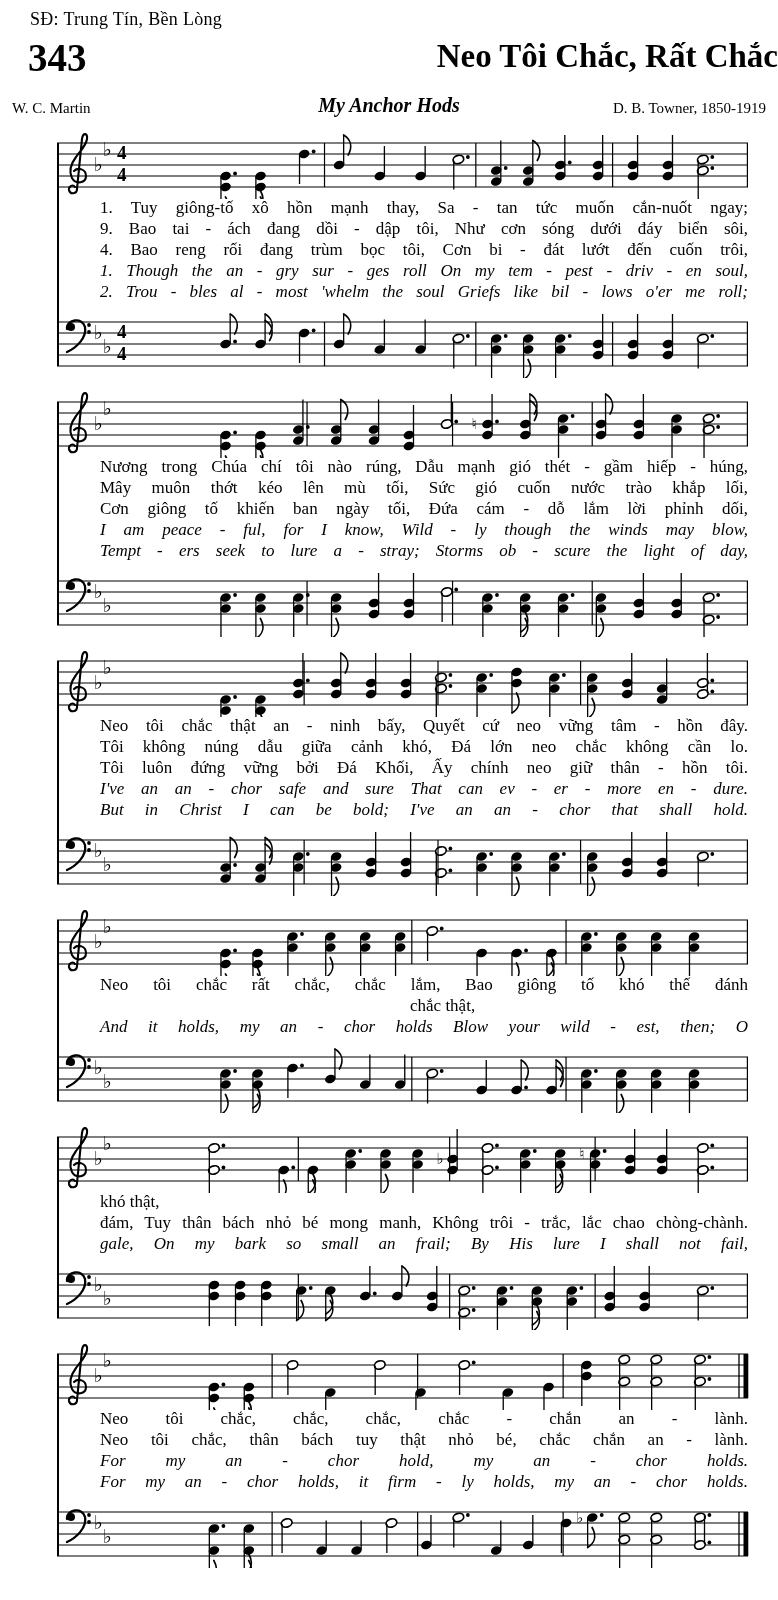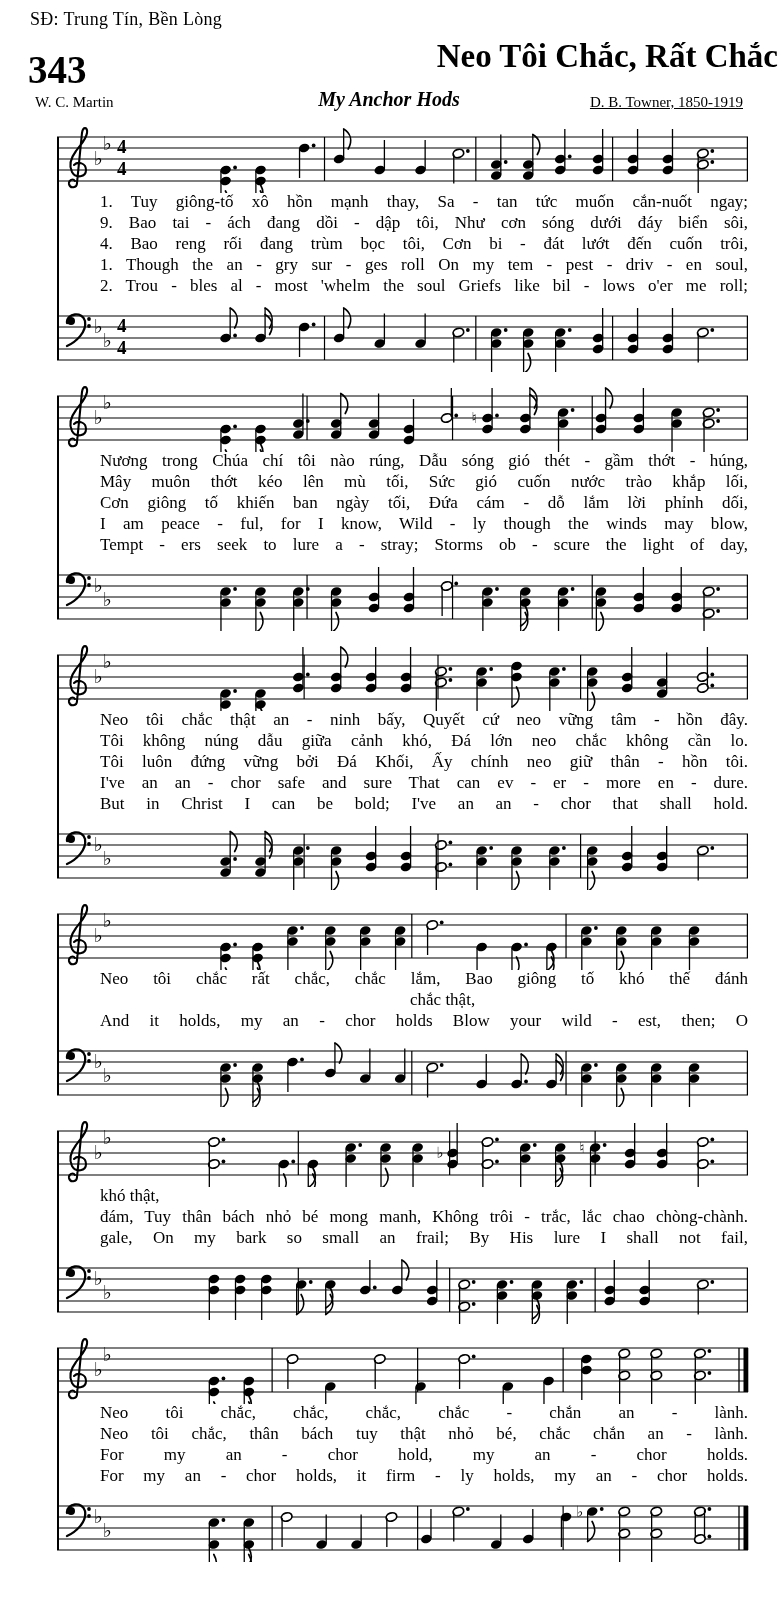--- a/index.html
+++ b/index.html
@@ -1,33 +1,33 @@
 <!DOCTYPE html>
 <html><head>
 <meta charset="utf-8">
 <style>
   html,body{margin:0;padding:0;}
   body{width:778px;height:1600px;overflow:hidden;background:#fff;color:#000;}
   .page{width:778px;height:1600px;position:relative;}
   .topic{font:18px "Liberation Serif","DejaVu Serif",serif;margin:9px 0 0 30px;letter-spacing:.3px;}
   .title-row{position:relative;height:46px;margin-top:4px;}
-  .number{position:absolute;left:28px;top:16px;font:bold 39px/1 "Liberation Serif","DejaVu Serif",serif;}
+  .number{position:absolute;left:28px;top:4px;font:bold 39px/1 "Liberation Serif","DejaVu Serif",serif;}
   .title{margin:0;text-align:right;font:bold 33px/44px "Liberation Serif","DejaVu Serif",serif;}
-  .sub-row{display:grid;grid-template-columns:1fr auto 1fr;align-items:end;padding:0 35px;margin-top:8px;}
+  .sub-row{display:grid;grid-template-columns:1fr auto 1fr;align-items:end;padding:0 12px;margin-top:14px;}
   .lyricist{font:15px "Liberation Serif","DejaVu Serif",serif;text-align:left;}
   .subtitle{font:italic bold 20px "Liberation Serif","DejaVu Serif",serif;text-align:left;}
-  .composer{font:15px "Liberation Serif","DejaVu Serif",serif;text-align:right;text-decoration:underline;}
+  .composer{font:15px "Liberation Serif","DejaVu Serif",serif;text-align:right;}
   #systems{margin-top:8px;}
   .system{position:relative;margin-bottom:6px;}
   .system::before{content:"";position:absolute;left:57px;top:18px;bottom:12px;width:1.5px;background:#000;}
   svg.staff{display:block;margin-left:57px;}
   .lyrics{margin:-2px 30px 2px 100px;}
   .lline{font:17px/21px "Liberation Serif","DejaVu Serif",serif;white-space:normal;}
   .lline.j{text-align:justify;text-align-last:justify;}
-  .lline.i{}
+  .lline.i{font-style:italic;}
 </style>
 </head>
 <body>
 
 <div class="page">
   <div class="topic">SĐ: Trung Tín, Bền Lòng</div>
   <div class="title-row">
     <div class="number">343</div>
     <h1 class="title">Neo Tôi Chắc, Rất Chắc</h1>
   </div>
@@ -245,21 +245,21 @@
           <ellipse cx="651.63" cy="45.5" rx="5.4" ry="4.1" transform="rotate(-18 651.63 45.5)" fill="#fff" stroke="#000" stroke-width="1.7"></ellipse>
           <line x1="647.03" y1="35.5" x2="647.03" y2="75.5" stroke="#000" stroke-width="1.3"></line>
           <circle cx="661.13" cy="32" r="1.9" fill="#000"></circle>
           <circle cx="661.13" cy="43" r="1.9" fill="#000"></circle>
           <line x1="250.05" y1="18" x2="250.05" y2="62" stroke="#000" stroke-width="1.2"></line>
           <line x1="395.55" y1="18" x2="395.55" y2="62" stroke="#000" stroke-width="1.2"></line>
           <line x1="535.23" y1="18" x2="535.23" y2="62" stroke="#000" stroke-width="1.2"></line>
           <line x1="690.4" y1="18" x2="690.4" y2="62" stroke="#000" stroke-width="1.2"></line>
         </svg>
         <div class="lyrics">
-          <div class="lline j">Nương trong Chúa chí tôi nào rúng, Dẫu sóng gió thét - gầm thớt - húng,</div>
+          <div class="lline j">Nương trong Chúa chí tôi nào rúng, Dẫu mạnh gió thét - gầm hiếp - húng,</div>
           <div class="lline j">Mây muôn thớt kéo lên mù tối, Sức gió cuốn nước trào khắp lối,</div>
           <div class="lline j">Cơn giông tố khiến ban ngày tối, Đứa cám - dỗ lắm lời phỉnh dối,</div>
           <div class="lline i j">I am peace - ful, for I know, Wild - ly though the winds may blow,</div>
           <div class="lline i j">Tempt - ers seek to lure a - stray; Storms ob - scure the light of day,</div>
         </div>
         <svg viewBox="0 0 692 74" width="692" height="74" class="staff">
           <line x1="0" y1="18" x2="691" y2="18" stroke="#000" stroke-width="1.1"></line>
           <line x1="0" y1="29" x2="691" y2="29" stroke="#000" stroke-width="1.1"></line>
           <line x1="0" y1="40" x2="691" y2="40" stroke="#000" stroke-width="1.1"></line>
           <line x1="0" y1="51" x2="691" y2="51" stroke="#000" stroke-width="1.1"></line>

